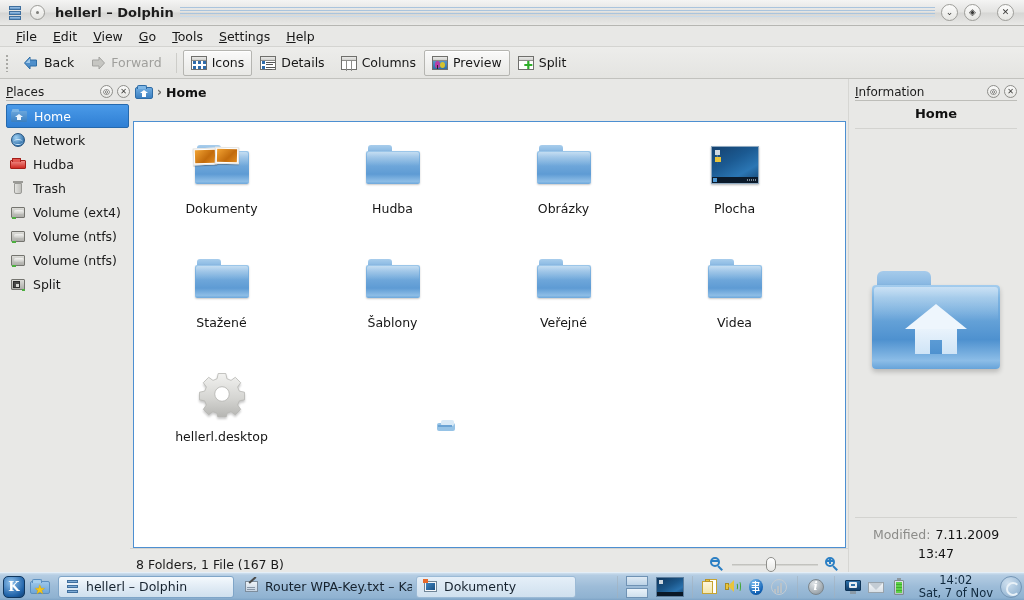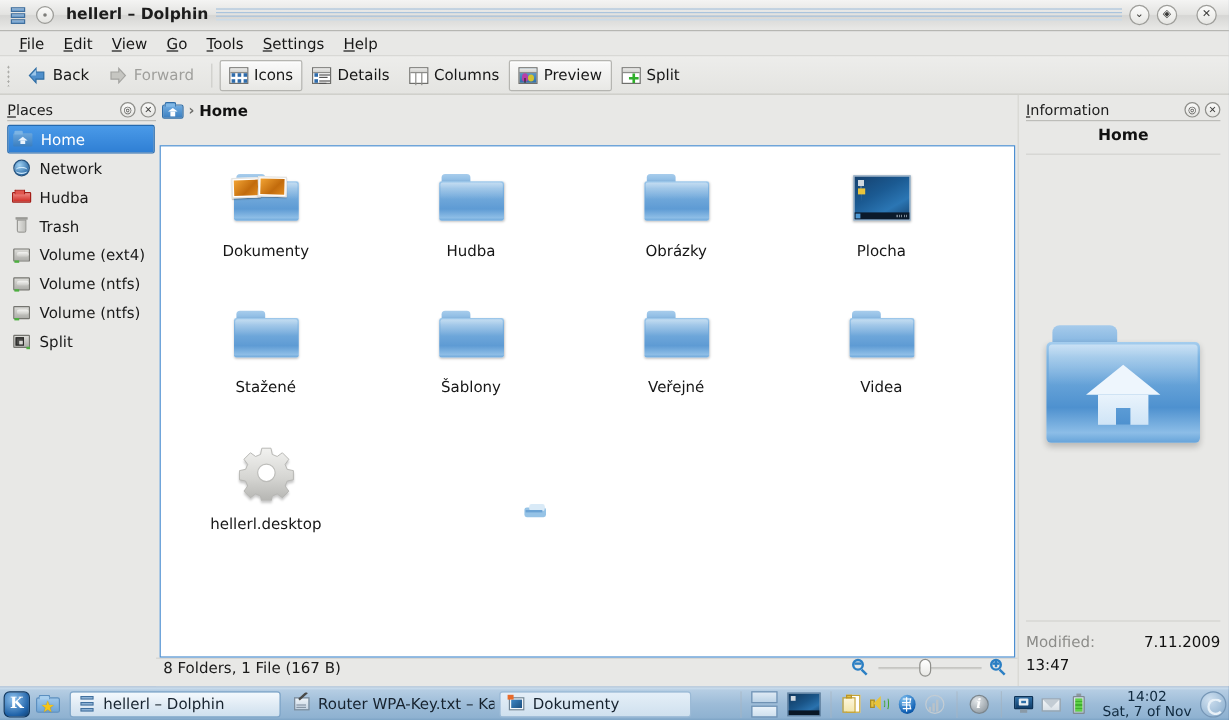--- a/index.html
+++ b/index.html
@@ -330,21 +330,21 @@
   #stray {
     position:absolute; left:303px; top:298px; width:18px; height:11px;
   }
   #stray .s1{position:absolute;left:0;top:3px;width:18px;height:8px;background:#96c3e6;border-radius:2px;}
   #stray .s2{position:absolute;left:4px;top:0;width:13px;height:6px;background:#d9eaf7;border-radius:2px;}
   #stray .s3{position:absolute;left:1px;top:5px;width:14px;height:2px;background:#6ba3d4;}
 
   
   #statusbar {
     height: 24px; flex: 0 0 24px;
-    display:flex; align-items:flex-start;
+    display:flex; align-items:flex-end;
     font-size: 12.5px; color:#1a1a1a;
     padding-left: 6px; padding-right: 8px;
     border-top: 1px solid #d3d3d0;
     background:#e8e8e6;
   }
   #status-text { flex:1; }
   #zoomctl { display:flex; align-items:center; gap:7px; }
   .magn { width:15px;height:15px;position:relative; }
   .magn .lens{
     position:absolute;left:0;top:0;width:10px;height:10px;border-radius:50%;
@@ -412,21 +412,21 @@
     background:linear-gradient(to bottom,#e9f3fc,#cfe4f6);
   }
   .bigfolder .house .door{
     position:absolute;left:25px;top:36px;width:12px;height:14px;
     background:linear-gradient(to bottom,#5b9bd5,#4e91cf);
   }
   #info-meta {
     padding: 7px 0 9px;
     font-size: 12.5px; line-height: 19px;
   }
-  .meta-row { display:flex; justify-content:space-between; gap:5px; }
+  .meta-row { display:flex; justify-content:center; gap:5px; }
   .meta-row .k { color:#8c8c89; }
   .meta-row .v { color:#111; }
 
   
   #desk {
     position:absolute; left:0; top:572px; width:1024px; height:28px;
     background:#5a7fa8;
   }
 
   

